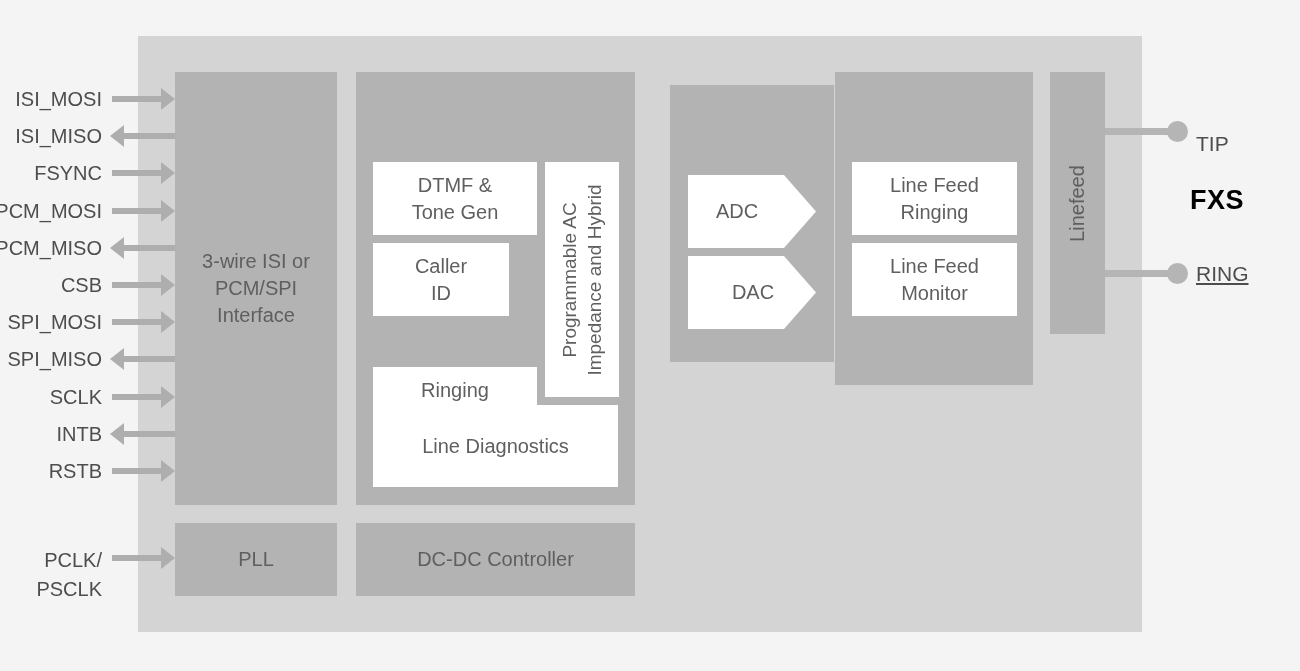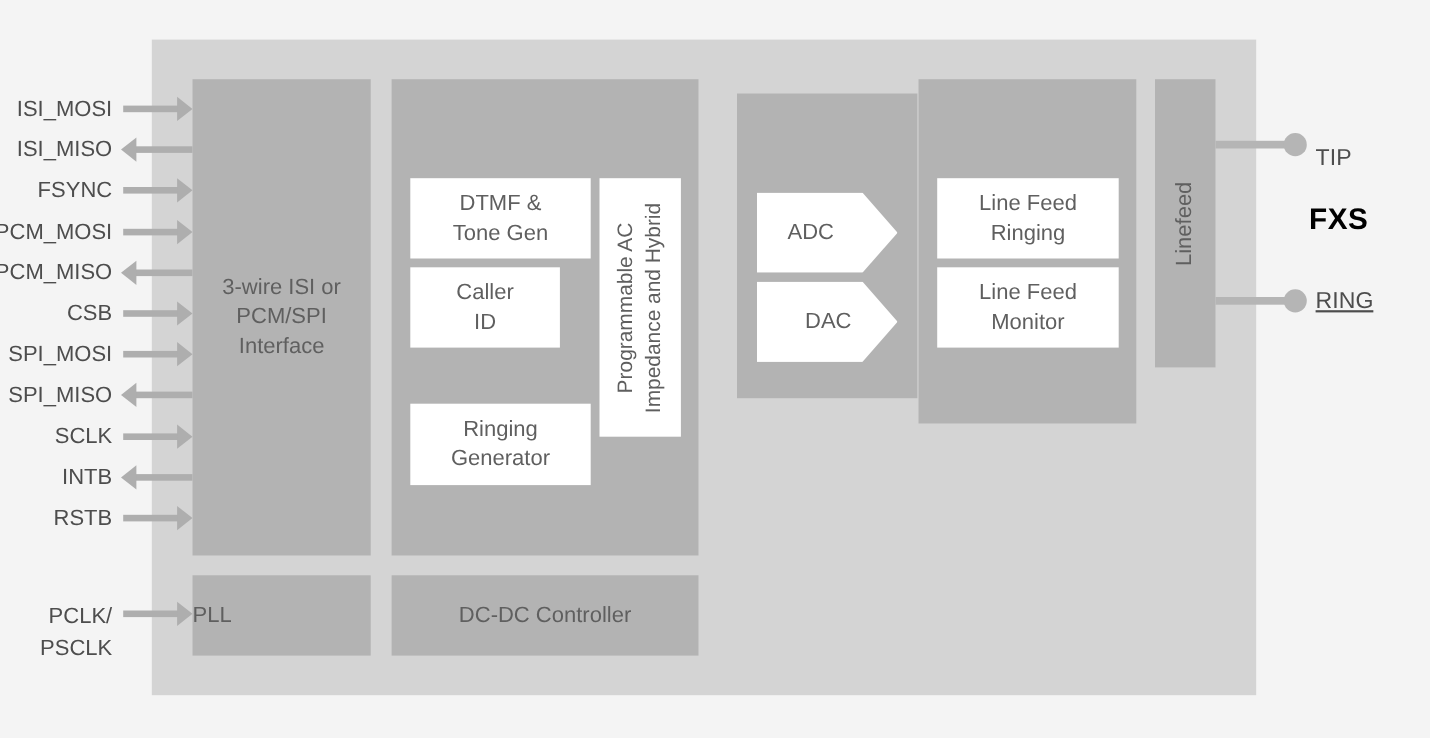--- a/index.html
+++ b/index.html
@@ -19,21 +19,21 @@
 
   .chip{position:absolute;left:138px;top:36px;width:1004px;height:596px;background:var(--chip-bg);}
 
   
   .block{position:absolute;background:var(--block-bg);}
   .blk-interface{left:175px;top:72px;width:162px;height:433px;display:flex;align-items:center;justify-content:center;}
   .blk-dsp{left:356px;top:72px;width:279px;height:433px;}
   .blk-codec{left:653px;top:85px;width:164px;height:277px;margin-left:17px;}
   .blk-slic{left:835px;top:72px;width:198px;height:313px;}
   .blk-linefeed{left:1050px;top:72px;width:55px;height:262px;display:flex;align-items:center;justify-content:center;}
-  .blk-pll{left:175px;top:523px;width:162px;height:73px;display:flex;align-items:center;justify-content:flex-start;}
+  .blk-pll{left:175px;top:523px;width:162px;height:73px;display:flex;align-items:center;justify-content:center;}
   .blk-dcdc{left:356px;top:523px;width:279px;height:73px;display:flex;align-items:center;justify-content:center;}
 
   .blk-title{position:absolute;left:0;right:0;top:99px;height:30px;line-height:30px;text-align:center;
              font-size:26px;font-weight:bold;color:var(--title-text);letter-spacing:.5px;}
 
   .body-text{font-size:20px;color:var(--box-text);line-height:27px;text-align:center;}
 
   
   .wbox{position:absolute;background:var(--box-bg);display:flex;align-items:center;justify-content:center;}
   .dsp-dtmf{left:17px;top:90px;width:164px;height:73px;}
@@ -182,20 +182,23 @@
         <div>Ringing</div>
         <div>Generator</div>
       </div>
     </div>
     <div class="wbox dsp-progac">
       <div class="vtext-2l">
         <div>Programmable AC</div>
         <div>Impedance and Hybrid</div>
       </div>
     </div>
+    <div class="wbox dsp-diag">
+      <div class="body-text">Line Diagnostics</div>
+    </div>
   </div>
 
   <div class="block blk-codec">
     <div class="blk-title">CODEC</div>
     <div class="codec-arrow codec-adc">
       <div class="body-text">ADC</div>
     </div>
     <div class="codec-arrow codec-dac">
       <div class="body-text">DAC</div>
     </div>

